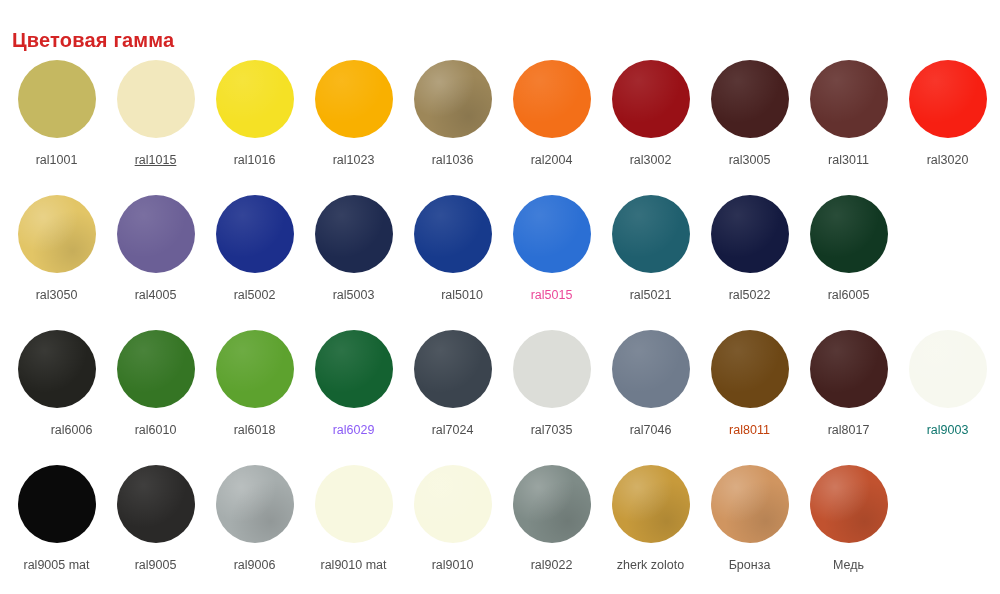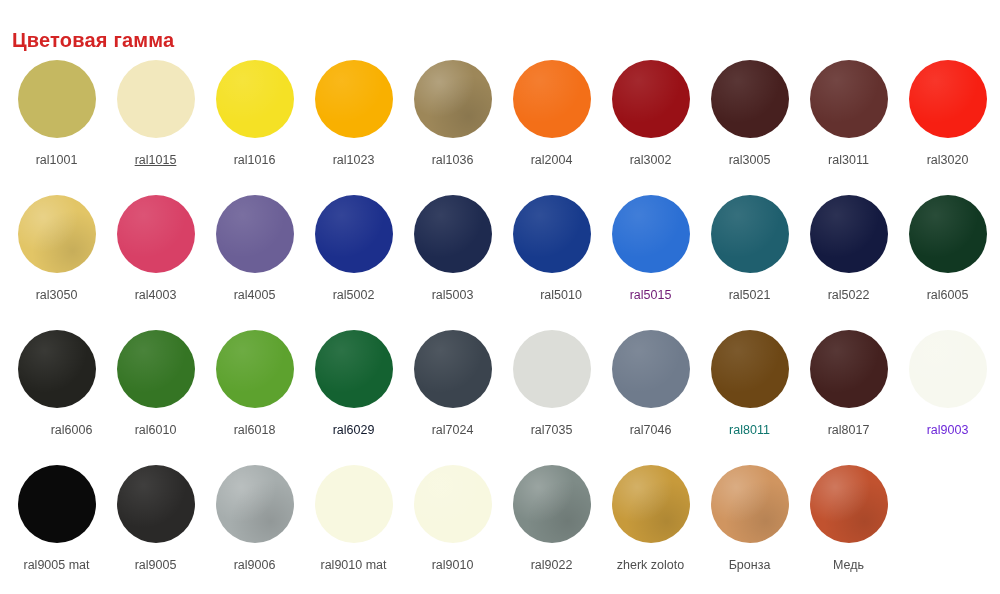--- a/index.html
+++ b/index.html
@@ -118,42 +118,38 @@
         <div class="swatch-circle glossy" style="background-color: rgb(247, 31, 18);"></div>
         <div class="swatch-label" style="color: rgb(79, 79, 79);">ral3020</div>
       </div>
     </div>
     <div class="palette-row">
       <div class="swatch-cell offset-first">
         <div class="swatch-circle textured" style="background-color: rgb(226, 197, 102);"></div>
         <div class="swatch-label" style="color: rgb(79, 79, 79);">ral3050</div>
       </div>
       <div class="swatch-cell">
-        <div class="swatch-circle glossy" style="background-color: rgb(216, 64, 102);"></div>
-        <div class="swatch-label" style="color: rgb(79, 79, 79);">ral4003</div>
-      </div>
-      <div class="swatch-cell">
         <div class="swatch-circle glossy" style="background-color: rgb(107, 95, 150);"></div>
         <div class="swatch-label" style="color: rgb(79, 79, 79);">ral4005</div>
       </div>
       <div class="swatch-cell">
         <div class="swatch-circle glossy" style="background-color: rgb(28, 47, 140);"></div>
         <div class="swatch-label" style="color: rgb(79, 79, 79);">ral5002</div>
       </div>
       <div class="swatch-cell">
         <div class="swatch-circle glossy" style="background-color: rgb(30, 42, 79);"></div>
         <div class="swatch-label" style="color: rgb(79, 79, 79);">ral5003</div>
       </div>
       <div class="swatch-cell">
         <div class="swatch-circle glossy" style="background-color: rgb(23, 58, 140);"></div>
         <div class="swatch-label" style="color: rgb(79, 79, 79); margin-left: 19px;">ral5010</div>
       </div>
       <div class="swatch-cell">
         <div class="swatch-circle glossy" style="background-color: rgb(43, 111, 212);"></div>
-        <div class="swatch-label" style="color: #701a75;">ral5015</div>
+        <div class="swatch-label" style="color: #ec4899;">ral5015</div>
       </div>
       <div class="swatch-cell">
         <div class="swatch-circle glossy" style="background-color: rgb(31, 95, 110);"></div>
         <div class="swatch-label" style="color: rgb(79, 79, 79);">ral5021</div>
       </div>
       <div class="swatch-cell">
         <div class="swatch-circle glossy" style="background-color: rgb(20, 26, 64);"></div>
         <div class="swatch-label" style="color: rgb(79, 79, 79);">ral5022</div>
       </div>
       <div class="swatch-cell">
@@ -169,45 +165,45 @@
       <div class="swatch-cell">
         <div class="swatch-circle glossy" style="background-color: rgb(53, 117, 36);"></div>
         <div class="swatch-label" style="color: rgb(79, 79, 79);">ral6010</div>
       </div>
       <div class="swatch-cell">
         <div class="swatch-circle glossy" style="background-color: rgb(93, 162, 46);"></div>
         <div class="swatch-label" style="color: rgb(79, 79, 79);">ral6018</div>
       </div>
       <div class="swatch-cell">
         <div class="swatch-circle glossy" style="background-color: rgb(20, 98, 49);"></div>
-        <div class="swatch-label" style="color: #0f172a;">ral6029</div>
+        <div class="swatch-label" style="color: #8b5cf6;">ral6029</div>
       </div>
       <div class="swatch-cell">
         <div class="swatch-circle glossy" style="background-color: rgb(59, 68, 78);"></div>
         <div class="swatch-label" style="color: rgb(79, 79, 79);">ral7024</div>
       </div>
       <div class="swatch-cell">
         <div class="swatch-circle" style="background-color: rgb(220, 221, 216);"></div>
         <div class="swatch-label" style="color: rgb(79, 79, 79);">ral7035</div>
       </div>
       <div class="swatch-cell">
         <div class="swatch-circle glossy" style="background-color: rgb(111, 123, 140);"></div>
         <div class="swatch-label" style="color: rgb(79, 79, 79);">ral7046</div>
       </div>
       <div class="swatch-cell">
         <div class="swatch-circle glossy" style="background-color: rgb(109, 71, 21);"></div>
-        <div class="swatch-label" style="color: #0f766e;">ral8011</div>
+        <div class="swatch-label" style="color: #c2410c;">ral8011</div>
       </div>
       <div class="swatch-cell">
         <div class="swatch-circle glossy" style="background-color: rgb(68, 33, 31);"></div>
         <div class="swatch-label" style="color: rgb(79, 79, 79);">ral8017</div>
       </div>
       <div class="swatch-cell">
         <div class="swatch-circle glossy" style="background-color: rgb(247, 248, 239);"></div>
-        <div class="swatch-label" style="color: #6d28d9;">ral9003</div>
+        <div class="swatch-label" style="color: #0f766e;">ral9003</div>
       </div>
     </div>
     <div class="palette-row last">
       <div class="swatch-cell offset-first">
         <div class="swatch-circle" style="background-color: rgb(10, 10, 10);"></div>
         <div class="swatch-label" style="color: rgb(79, 79, 79);">ral9005 mat</div>
       </div>
       <div class="swatch-cell">
         <div class="swatch-circle glossy" style="background-color: rgb(42, 41, 40);"></div>
         <div class="swatch-label" style="color: rgb(79, 79, 79);">ral9005</div>

